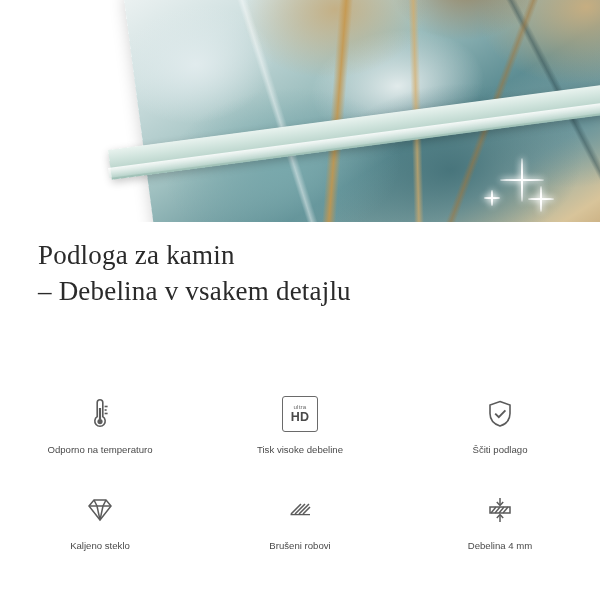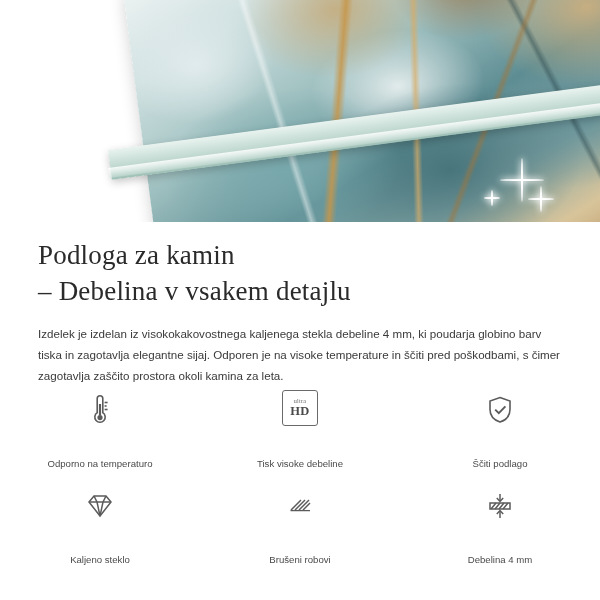--- a/index.html
+++ b/index.html
@@ -158,27 +158,27 @@
     display: flex;
     flex-direction: column;
     align-items: center;
     justify-content: flex-start;
   }
 
   .feature-icon {
     width: 48px;
     height: 48px;
     display: flex;
+    align-items: center;
     justify-content: center;
     color: #5b5b5b;
-    font-family: Liberation Serif, serif;
   }
 
   .feature-label {
-    margin-top: 20px;
+    margin-top: 6px;
     font-size: 9.6px;
     color: #4a4a4a;
     text-align: center;
     line-height: 1.3;
   }
 
   .ultrahd-box {
     width: 34px;
     height: 34px;
     border: 1.6px solid #6a6a6a;
@@ -216,21 +216,20 @@
     <div class="sparkle s1"></div>
     <div class="sparkle s2"></div>
     <div class="sparkle s3"></div>
   </div>
 
   <div class="content">
     <h1 class="headline">
       <span>Podloga za kamin</span>
       <span class="line2">– Debelina v vsakem detajlu</span>
     </h1>
-    <p class="paragraph">Izdelek je izdelan iz visokokakovostnega kaljenega stekla debeline 4 mm, ki poudarja globino barv tiska in zagotavlja elegantne sijaj. Odporen je na visoke temperature in ščiti pred poškodbami, s čimer zagotavlja zaščito prostora okoli kamina za leta.</p>
   </div>
 
   <div class="features">
 
     <div class="feature">
       <div class="feature-icon">
         <svg width="40" height="40" viewBox="0 0 40 40" fill="none" stroke="#5b5b5b" stroke-width="1.6">
           <path d="M17.2 8.5a2.8 2.8 0 0 1 5.6 0v14.2a5.2 5.2 0 1 1-5.6 0z"></path>
           <circle cx="20" cy="27.6" r="2.6" fill="#5b5b5b" stroke="none"></circle>
           <line x1="20" y1="14" x2="20" y2="25.6" stroke-width="2.2"></line>

